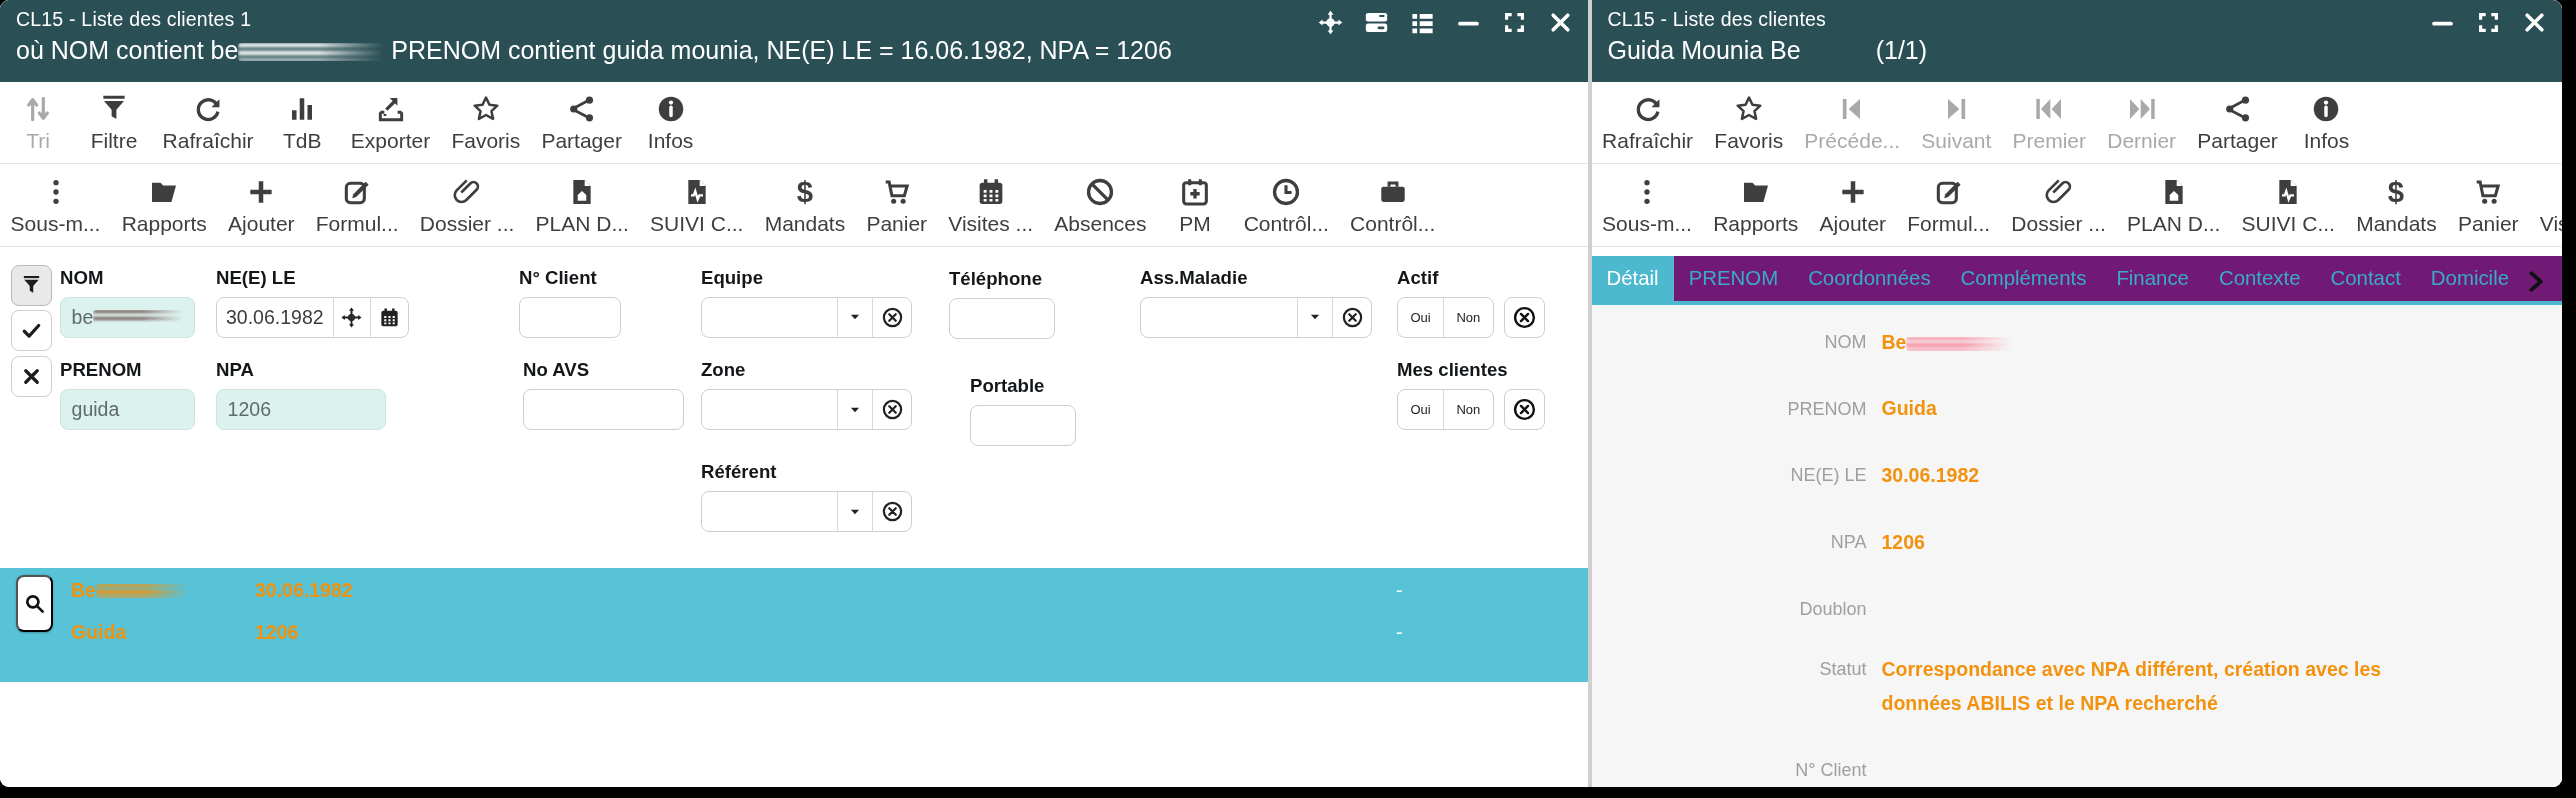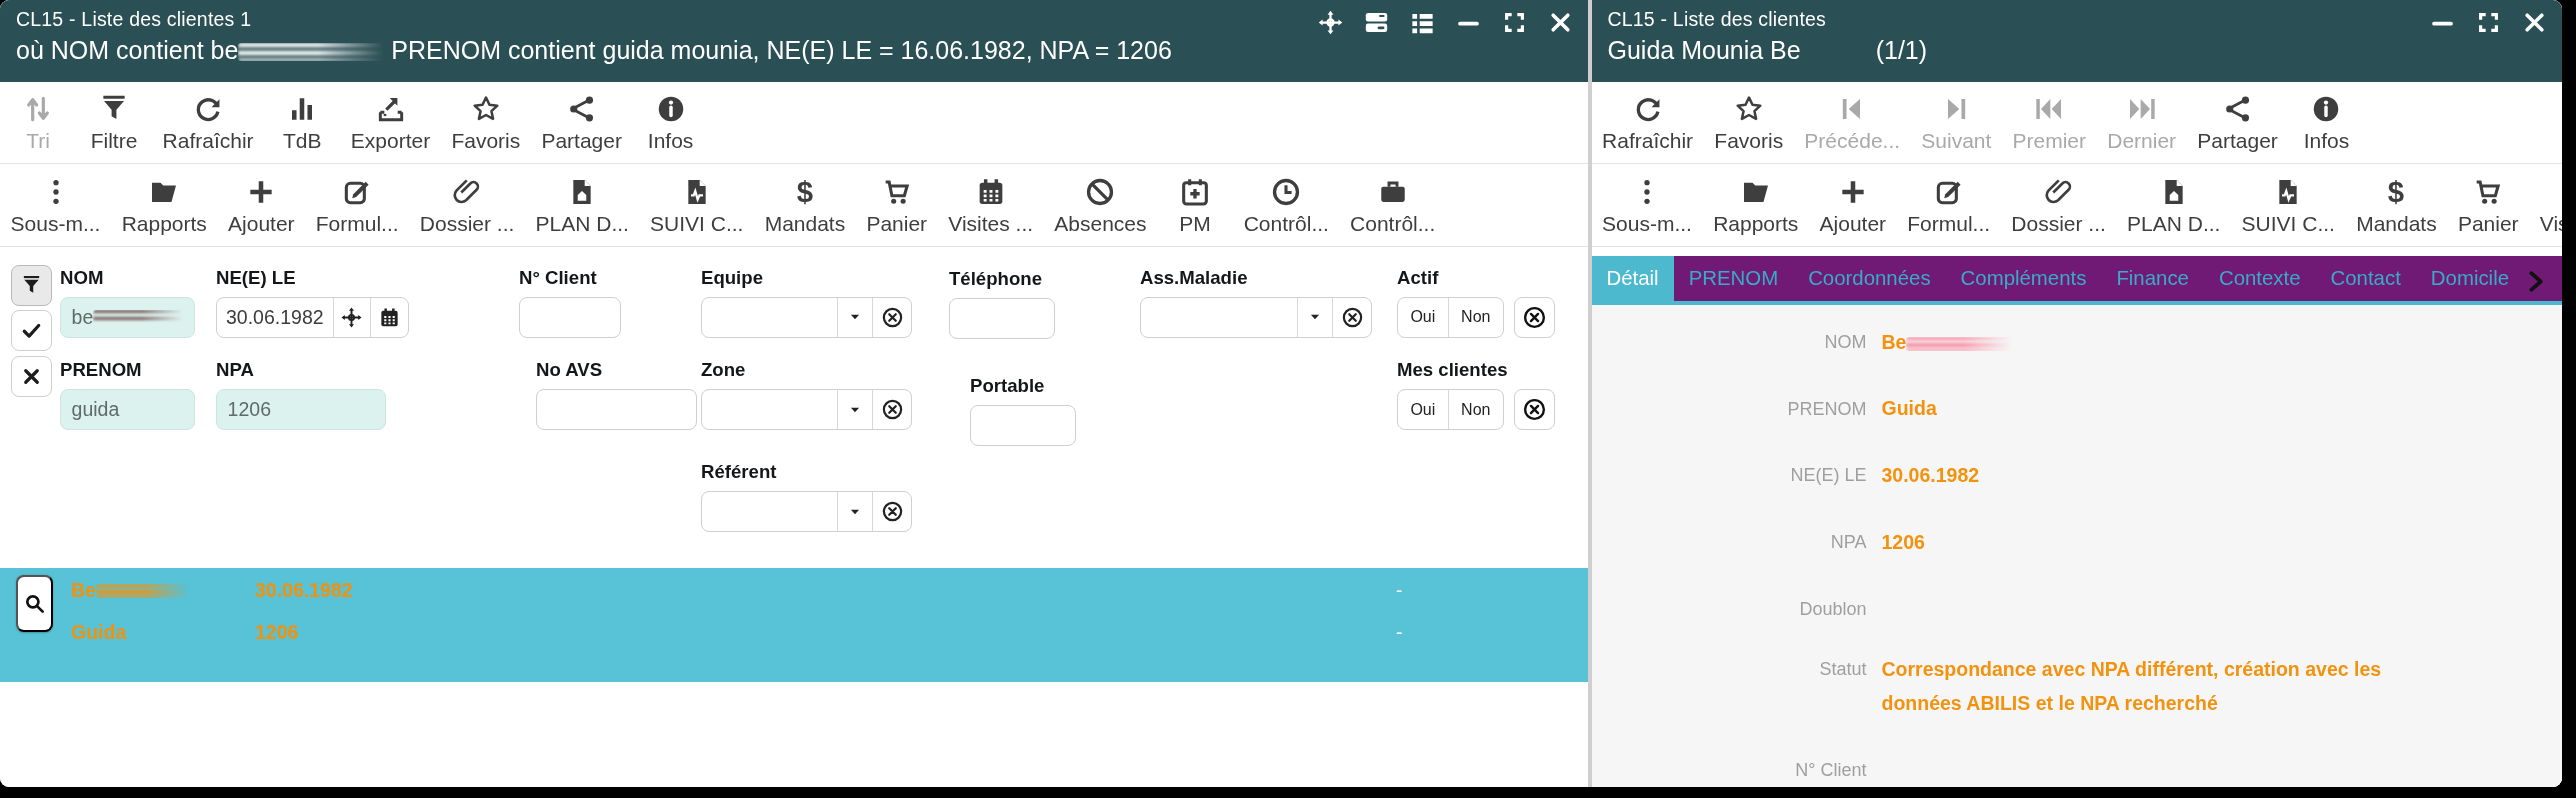--- a/index.html
+++ b/index.html
@@ -49,21 +49,21 @@
          color:#3c3c3c; padding:0 10.6px; display:flex; align-items:center; }
   .inp.crit { background:#dcf2ee; border-color:#cde4e0; color:#5f6b68; }
   .group { display:flex; border:1.8px solid #cfcfcf; border-radius:8px; overflow:hidden; height:41px; background:#fff; }
   .group .cell { display:flex; align-items:center; justify-content:center; border-left:1.8px solid #d8d8d8; color:#222; }
   .group .cell:first-child { border-left:none; }
   .group .text-cell { font-size:19.5px; color:#3c3c3c; padding:0 9px; justify-content:flex-start; }
   .group .btn-cell { width:39px; cursor:pointer; }
   .group .btn-cell svg { width:23px; height:23px; }
   .group .caret-cell { width:35px; cursor:pointer; }
   .group .caret-cell svg { width:14px; height:14px; }
-  .ouinon .cell { font-size:16px; padding:0 12.4px; cursor:pointer; }
+  .ouinon .cell { font-size:13px; padding:0 12.4px; cursor:pointer; }
   .obtn { width:41px; height:41px; border:1.8px solid #cfcfcf; border-radius:8px; background:#fff; margin-left:10.6px;
           display:flex; align-items:center; justify-content:center; cursor:pointer; color:#111; }
   .obtn svg { width:25px; height:25px; }
   .hgroup { display:flex; align-items:center; }
 
   
   .results { position:relative; height:114px; background:#58c2d6; }
   .zoombtn { position:absolute; left:16px; top:7px; width:37px; height:57px; background:#fff; border-radius:8px;
              display:flex; align-items:center; justify-content:center; color:#111; cursor:pointer;
              box-shadow:0 0.9px 1.8px rgba(0,0,0,.25); }
@@ -578,21 +578,21 @@
         </div>
 
         <div class="field" style="left:60px; top:112px;">
           <div class="flabel">PRENOM</div>
           <div class="inp crit" style="width:135px;">guida</div>
         </div>
         <div class="field" style="left:216px; top:112px;">
           <div class="flabel">NPA</div>
           <div class="inp crit" style="width:170px;">1206</div>
         </div>
-        <div class="field" style="left:536px; top:112px;">
+        <div class="field" style="left:523px; top:112px;">
           <div class="flabel">No AVS</div>
           <div class="inp" style="width:161px;"></div>
         </div>
         <div class="field" style="left:701px; top:112px;">
           <div class="flabel">Zone</div>
           <div class="group" style="width:211px;">
             <div class="cell text-cell" style="flex:1;"></div>
             <div class="cell caret-cell">
                 <svg viewBox="0 0 24 24">
                   <use href="#caret-down-icon"></use>

